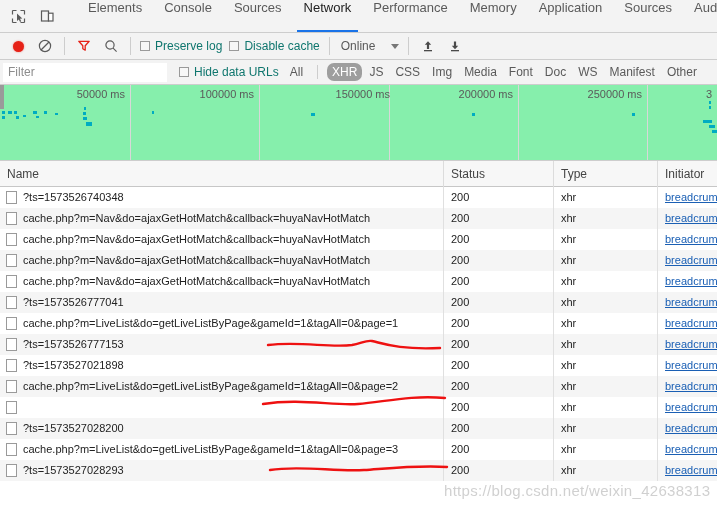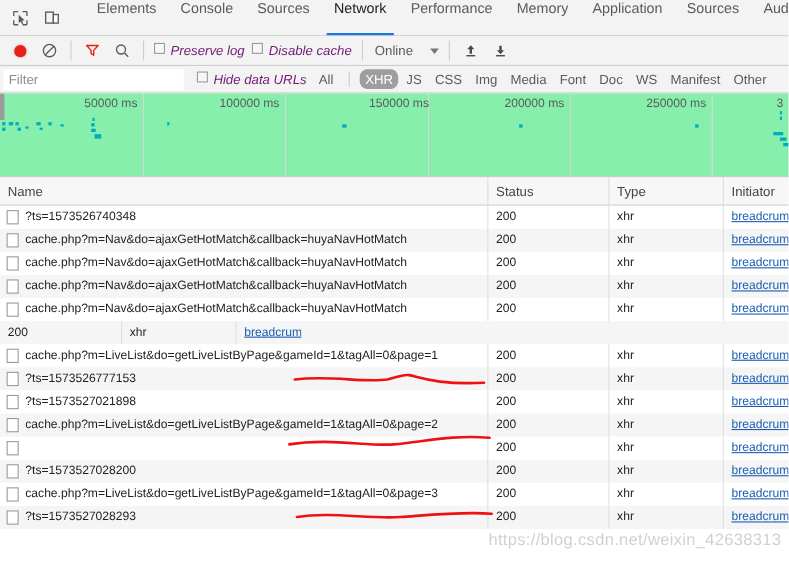--- a/index.html
+++ b/index.html
@@ -97,26 +97,26 @@
     width: 10px;
     height: 10px;
     border: 1px solid #9a9a9a;
     background: #f7f7f7;
     box-sizing: border-box;
     display: inline-block;
     flex: none;
   }
   .cb-label {
     display: flex;
+    align-items: center;
     gap: 5px;
-    color: #701a75;
+    color: #0f766e;
     font-size: 12px;
     cursor: pointer;
     white-space: nowrap;
-    font-style: italic;
   }
   .throttle {
     display: flex;
     align-items: center;
     gap: 16px;
     color: #5a5a5a;
     font-size: 12px;
     cursor: pointer;
     padding-left: 2px;
   }
@@ -521,20 +521,24 @@
     <div class="cell name col-name">
       <span class="doc-icon"></span>
       <span class="name-text">cache.php?m=Nav&amp;do=ajaxGetHotMatch&amp;callback=huyaNavHotMatch</span>
     </div>
     <div class="cell col-status">200</div>
     <div class="cell col-type">xhr</div>
     <div class="cell col-init"><span class="init-link">breadcrumb</span></div>
   </div>
 
   <div class="row alt">
+    <div class="cell name col-name">
+      <span class="doc-icon"></span>
+      <span class="name-text">?ts=1573526777041</span>
+    </div>
     <div class="cell col-status">200</div>
     <div class="cell col-type">xhr</div>
     <div class="cell col-init"><span class="init-link">breadcrumb</span></div>
   </div>
 
   <div class="row">
     <div class="cell name col-name">
       <span class="doc-icon"></span>
       <span class="name-text">cache.php?m=LiveList&amp;do=getLiveListByPage&amp;gameId=1&amp;tagAll=0&amp;page=1</span>
     </div>

